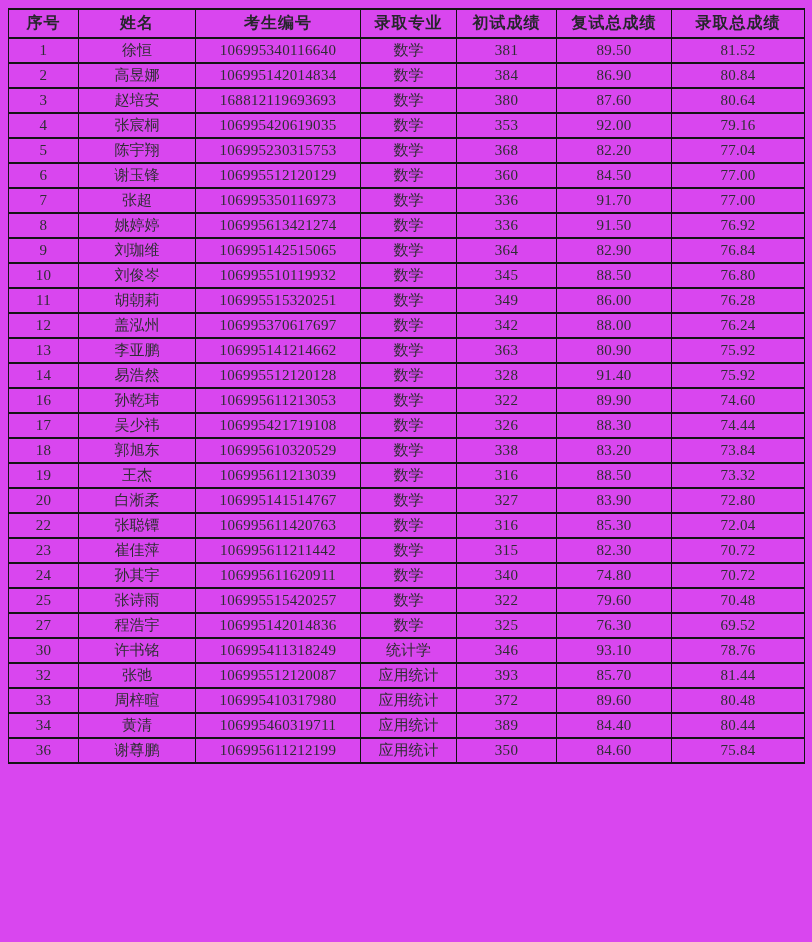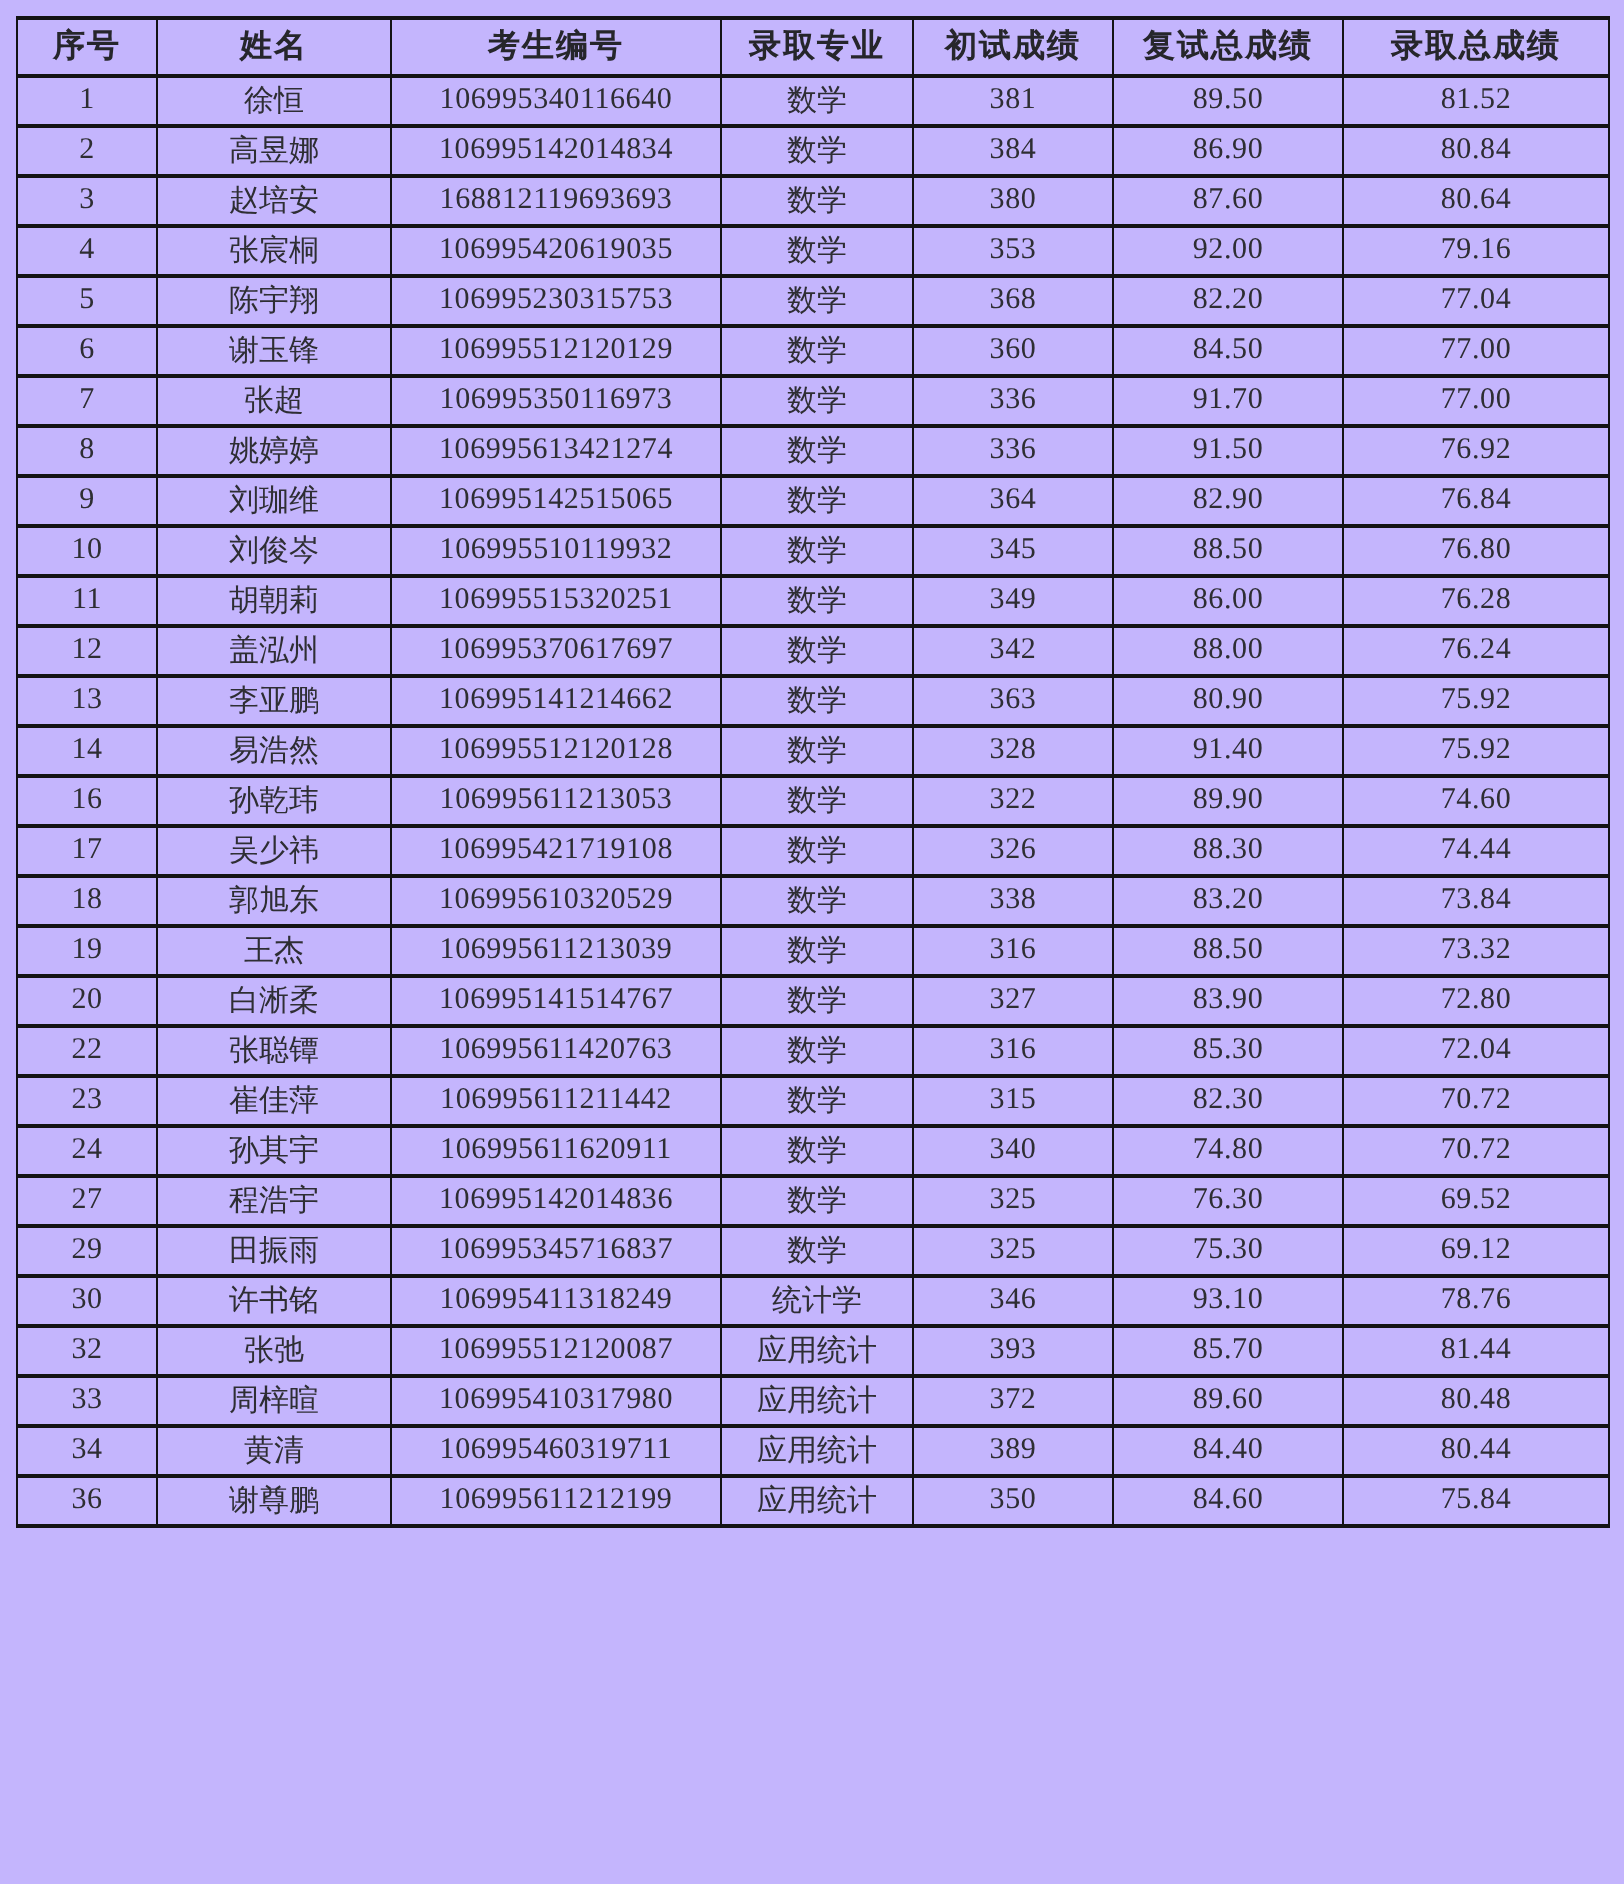--- a/index.html
+++ b/index.html
@@ -6,21 +6,21 @@
     margin: 0;
     padding: 0;
     background: #ffffff;
     width: 812px;
     height: 942px;
     font-family: "Liberation Serif", "DejaVu Serif", serif;
   }
   .page {
     width: 812px;
     height: 942px;
-    background: #c4b5fd;
+    background: #d946ef;
     box-sizing: border-box;
     padding: 8px;
   }
   table.score-table {
     border-collapse: collapse;
     table-layout: fixed;
     width: 796px;
     color: #2e2e33;
   }
   table.score-table th,
@@ -280,36 +280,36 @@
         <tr>
           <td class="cell-index">24</td>
           <td class="cell-name">孙其宇</td>
           <td class="cell-candidate-id">106995611620911</td>
           <td class="cell-admitted-major">数学</td>
           <td class="cell-initial-exam-score">340</td>
           <td class="cell-retest-total-score">74.80</td>
           <td class="cell-admission-total-score">70.72</td>
         </tr>
         <tr>
+          <td class="cell-index">25</td>
+          <td class="cell-name">张诗雨</td>
+          <td class="cell-candidate-id">106995515420257</td>
+          <td class="cell-admitted-major">数学</td>
+          <td class="cell-initial-exam-score">322</td>
+          <td class="cell-retest-total-score">79.60</td>
+          <td class="cell-admission-total-score">70.48</td>
+        </tr>
+        <tr>
           <td class="cell-index">27</td>
           <td class="cell-name">程浩宇</td>
           <td class="cell-candidate-id">106995142014836</td>
           <td class="cell-admitted-major">数学</td>
           <td class="cell-initial-exam-score">325</td>
           <td class="cell-retest-total-score">76.30</td>
           <td class="cell-admission-total-score">69.52</td>
-        </tr>
-        <tr>
-          <td class="cell-index">29</td>
-          <td class="cell-name">田振雨</td>
-          <td class="cell-candidate-id">106995345716837</td>
-          <td class="cell-admitted-major">数学</td>
-          <td class="cell-initial-exam-score">325</td>
-          <td class="cell-retest-total-score">75.30</td>
-          <td class="cell-admission-total-score">69.12</td>
         </tr>
         <tr>
           <td class="cell-index">30</td>
           <td class="cell-name">许书铭</td>
           <td class="cell-candidate-id">106995411318249</td>
           <td class="cell-admitted-major">统计学</td>
           <td class="cell-initial-exam-score">346</td>
           <td class="cell-retest-total-score">93.10</td>
           <td class="cell-admission-total-score">78.76</td>
         </tr>

